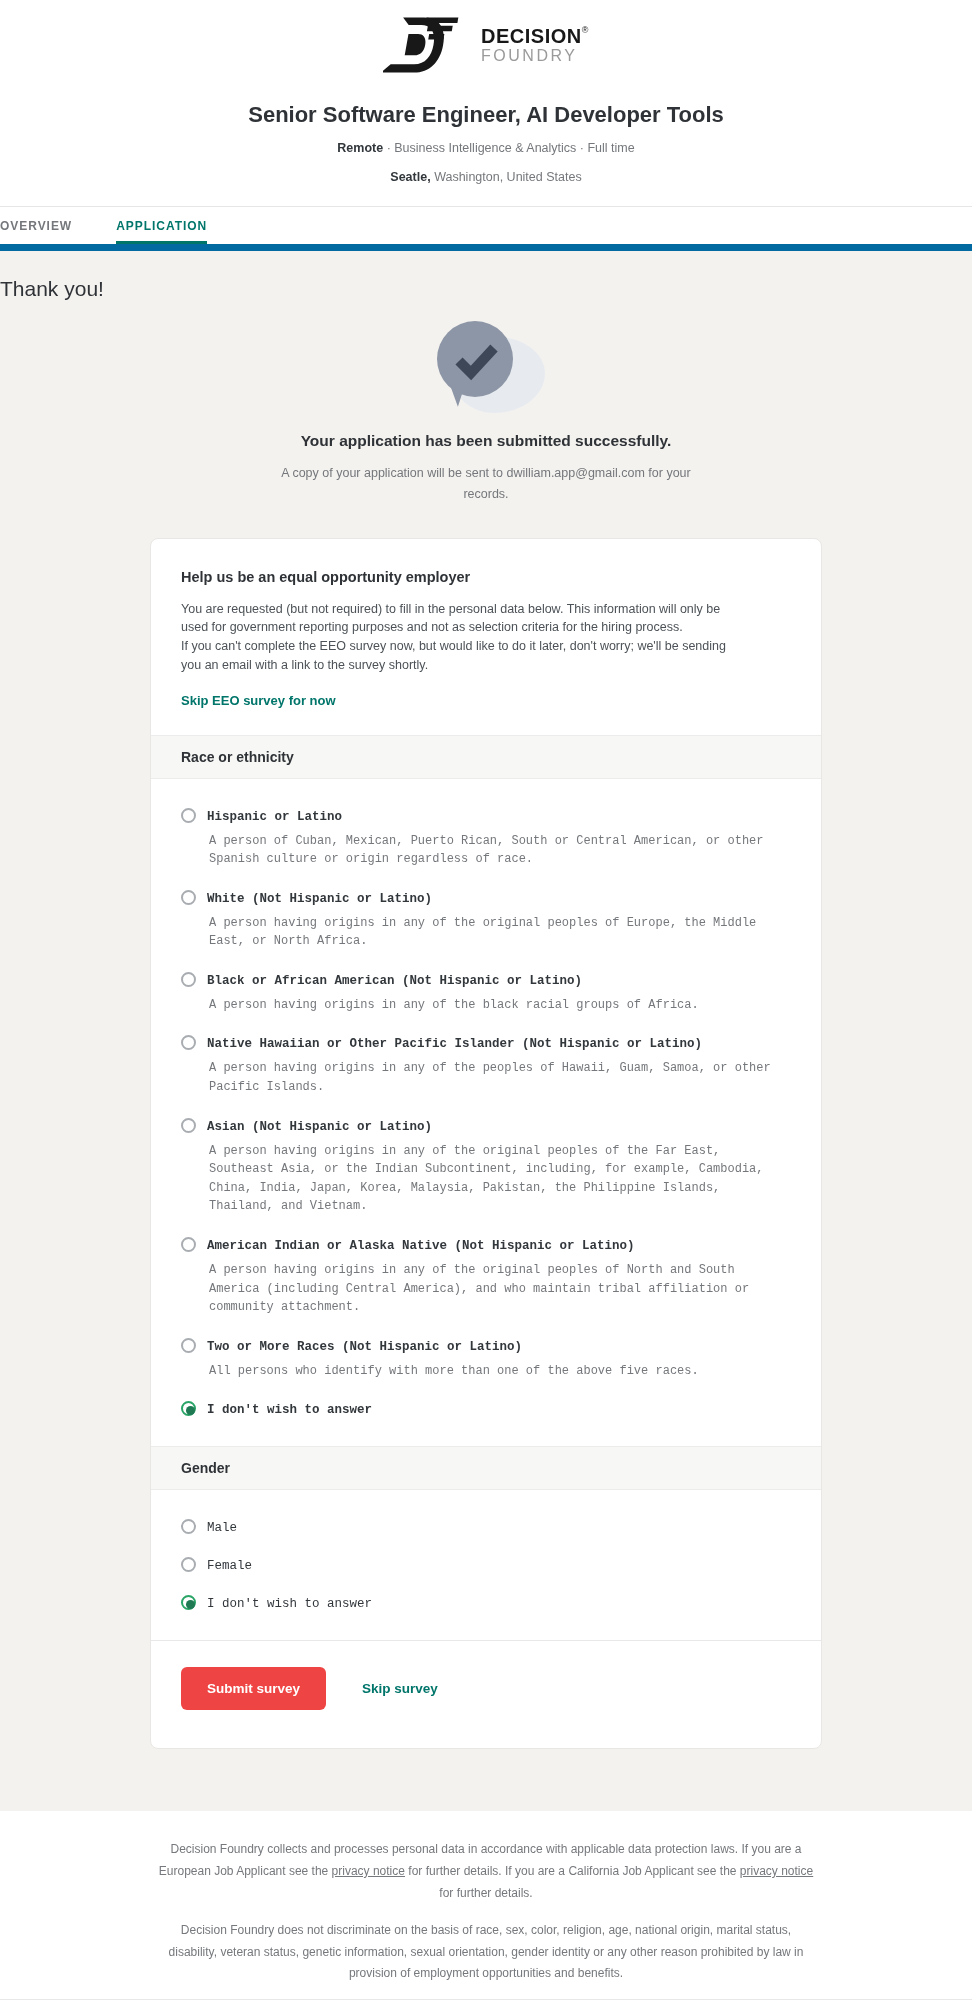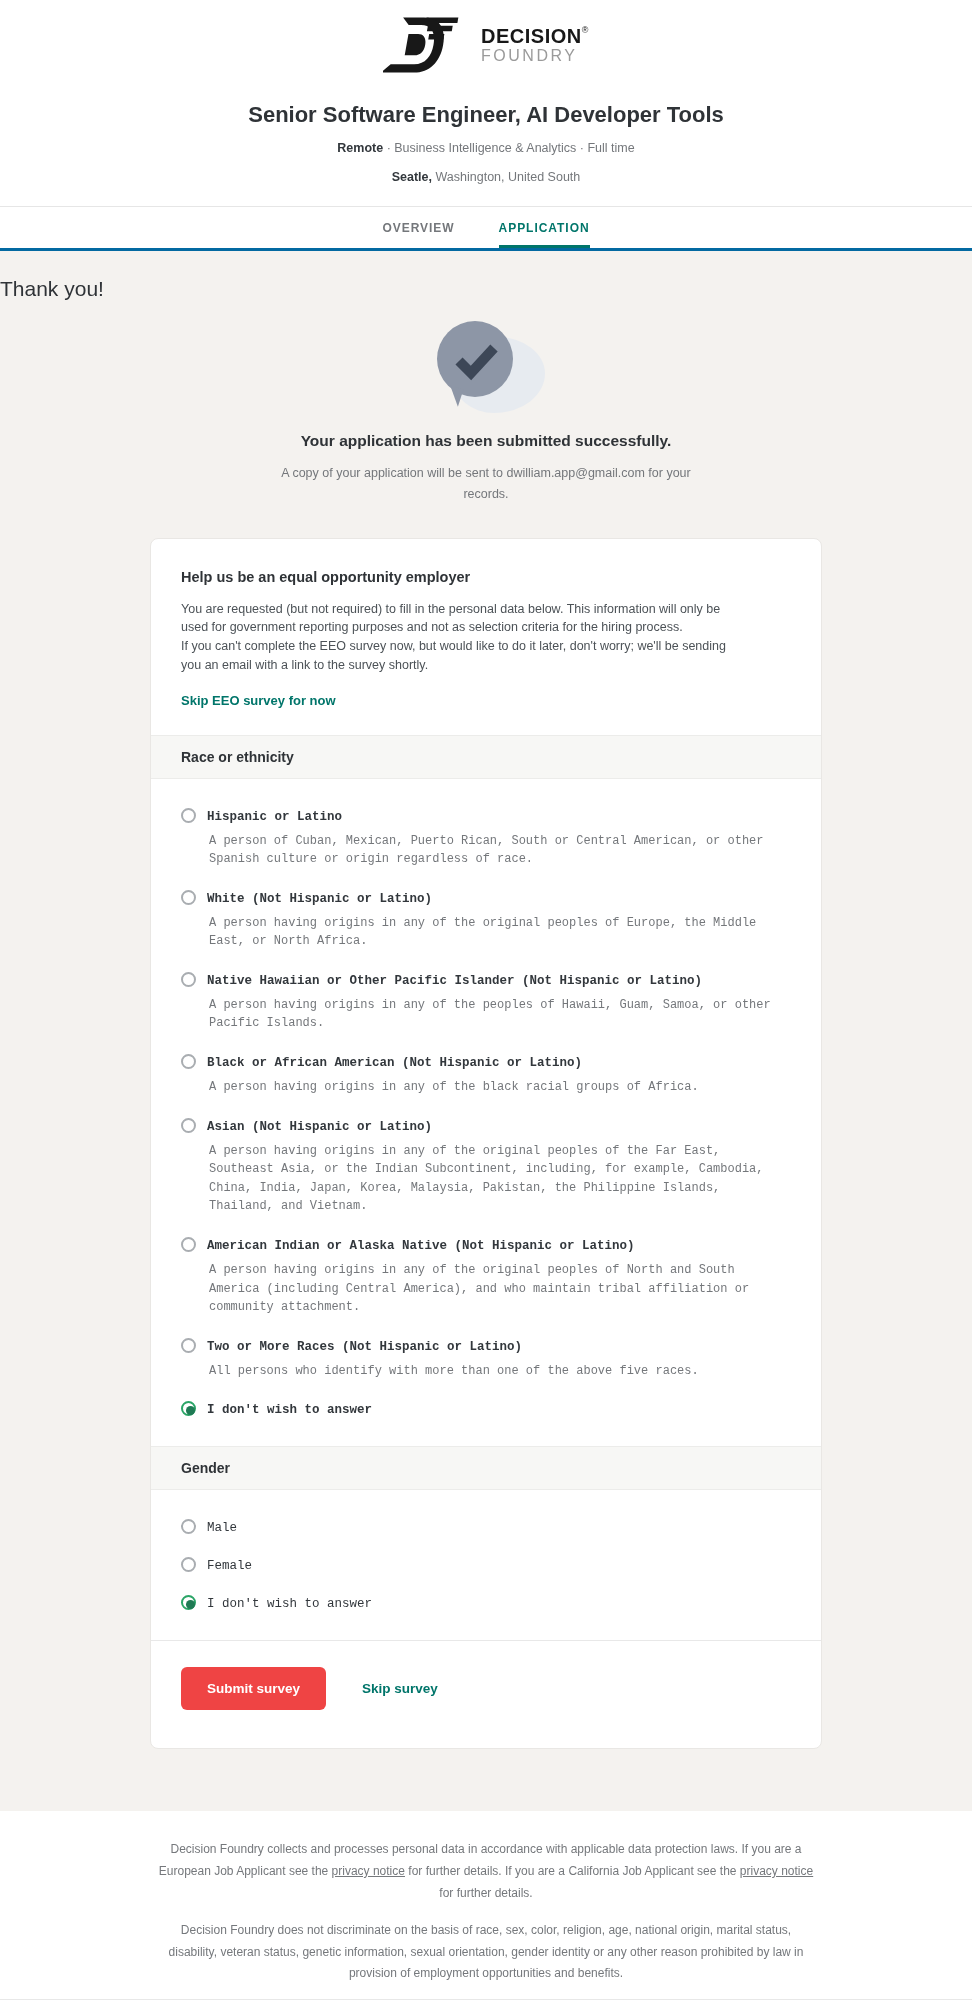--- a/index.html
+++ b/index.html
@@ -13,22 +13,22 @@
   .logo-primary { font-size:20px; font-weight:bold; letter-spacing:.5px; color:#181818; line-height:1.05; }
   .logo-primary sup { font-size:9px; font-weight:normal; vertical-align:top; }
   .logo-secondary { font-size:16px; color:#9a9a9a; letter-spacing:2.5px; font-weight:500; }
   h1.job-title { font-size:22px; font-weight:600; color:#2f3337; margin-top:24px; }
   .meta-line { margin-top:13px; font-size:12.5px; color:#74777b; }
   .meta-line .bold { color:#32373c; font-weight:bold; }
   .loc-line { margin-top:15px; margin-bottom:22px; font-size:12.5px; color:#74777b; }
   .loc-line .bold { color:#32373c; font-weight:bold; }
 
   
-  .tabs { background:#fff; border-top:1px solid #e6e6e6; border-bottom:3px solid #0369a1;
-          display:flex; justify-content:center; gap:44px; height:45px; align-items:stretch; }
+  .tabs { background:#fff; border-top:1px solid #e6e6e6; border-bottom:7px solid #0369a1;
+          display:flex; justify-content:flex-start; gap:44px; height:45px; align-items:stretch; }
   .tab { display:flex; align-items:center; font-size:12px; font-weight:bold; letter-spacing:.08em;
          color:#74777b; cursor:pointer; border-bottom:3px solid transparent; padding-top:3px; }
   .tab.active { color:#00756a; border-bottom-color:#00756a; }
 
   
   main { background:#f4f2ef; flex:1; padding:26px 0 62px; }
   .thankyou { text-align:left; font-size:21px; font-weight:normal; color:#2f3337; }
 
   .icon-wrap { position:relative; width:118px; height:92px; margin:20px auto 6px; }
   .icon-blob { position:absolute; right:0; bottom:0; width:92px; height:76px; background:#e7ebf0;
@@ -104,21 +104,21 @@
     <div class="meta-line">
       <span class="bold">Remote</span>
       <span>·</span>
       <span>Business Intelligence &amp; Analytics</span>
       <span>·</span>
       <span>Full time</span>
     </div>
 
     <div class="loc-line">
       <span class="bold">Seatle,</span>
-      <span>Washington, United South</span>
+      <span>Washington, United States</span>
     </div>
   </header>
 
   <nav class="tabs">
     <a class="tab">OVERVIEW</a>
     <a class="tab active">APPLICATION</a>
   </nav>
 
   <main>
     <div class="thankyou">Thank you!</div>
@@ -141,22 +141,22 @@
         <p>You are requested (but not required) to fill in the personal data below. This information will only be used for government reporting purposes and not as selection criteria for the hiring process.</p>
         <p>If you can't complete the EEO survey now, but would like to do it later, don't worry; we'll be sending you an email with a link to the survey shortly.</p>
         <a class="skip-eeo">Skip EEO survey for now</a>
       </div>
 
       <div>
           <div class="section-band">Race or ethnicity</div>
           <div class="section-body">
             <div class="option"><span class="radio"></span><span class="option-label bold">Hispanic or Latino</span><div class="option-desc">A person of Cuban, Mexican, Puerto Rican, South or Central American, or other Spanish culture or origin regardless of race.</div></div>
             <div class="option"><span class="radio"></span><span class="option-label bold">White (Not Hispanic or Latino)</span><div class="option-desc">A person having origins in any of the original peoples of Europe, the Middle East, or North Africa.</div></div>
+            <div class="option"><span class="radio"></span><span class="option-label bold">Black or African American (Not Hispanic or Latino)</span><div class="option-desc">A person having origins in any of the black racial groups of Africa.</div></div>
             <div class="option"><span class="radio"></span><span class="option-label bold">Native Hawaiian or Other Pacific Islander (Not Hispanic or Latino)</span><div class="option-desc">A person having origins in any of the peoples of Hawaii, Guam, Samoa, or other Pacific Islands.</div></div>
-            <div class="option"><span class="radio"></span><span class="option-label bold">Black or African American (Not Hispanic or Latino)</span><div class="option-desc">A person having origins in any of the black racial groups of Africa.</div></div>
             <div class="option"><span class="radio"></span><span class="option-label bold">Asian (Not Hispanic or Latino)</span><div class="option-desc">A person having origins in any of the original peoples of the Far East, Southeast Asia, or the Indian Subcontinent, including, for example, Cambodia, China, India, Japan, Korea, Malaysia, Pakistan, the Philippine Islands, Thailand, and Vietnam.</div></div>
             <div class="option"><span class="radio"></span><span class="option-label bold">American Indian or Alaska Native (Not Hispanic or Latino)</span><div class="option-desc">A person having origins in any of the original peoples of North and South America (including Central America), and who maintain tribal affiliation or community attachment.</div></div>
             <div class="option"><span class="radio"></span><span class="option-label bold">Two or More Races (Not Hispanic or Latino)</span><div class="option-desc">All persons who identify with more than one of the above five races.</div></div>
             <div class="option"><span class="radio selected"></span><span class="option-label bold">I don't wish to answer</span></div>
           </div>
           <div class="section-band">Gender</div>
           <div class="section-body">
             <div class="option"><span class="radio"></span><span class="option-label">Male</span></div>
             <div class="option"><span class="radio"></span><span class="option-label">Female</span></div>
             <div class="option"><span class="radio selected"></span><span class="option-label">I don't wish to answer</span></div>

